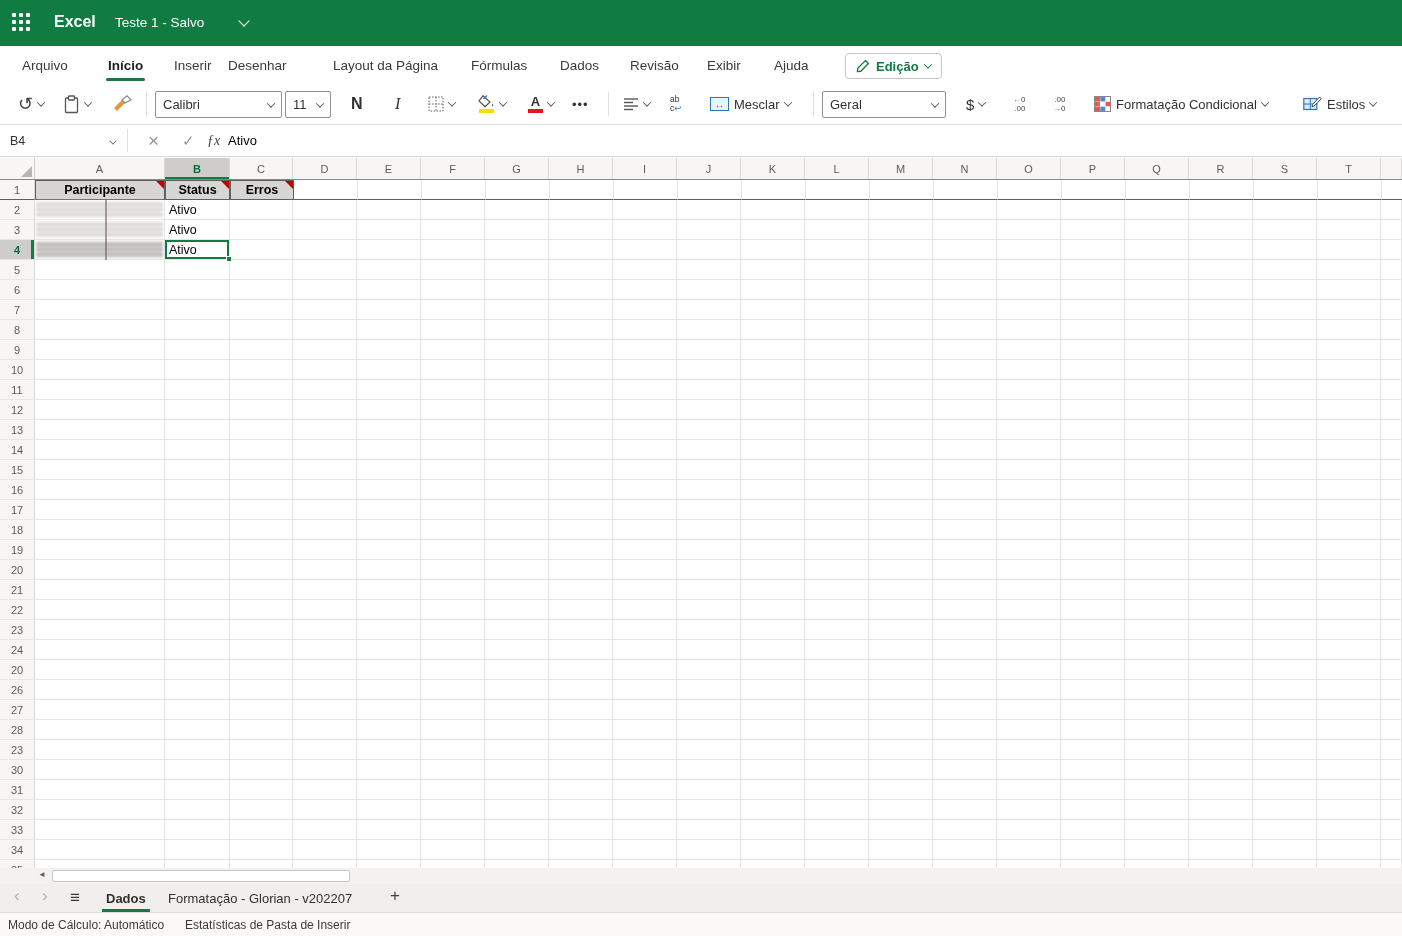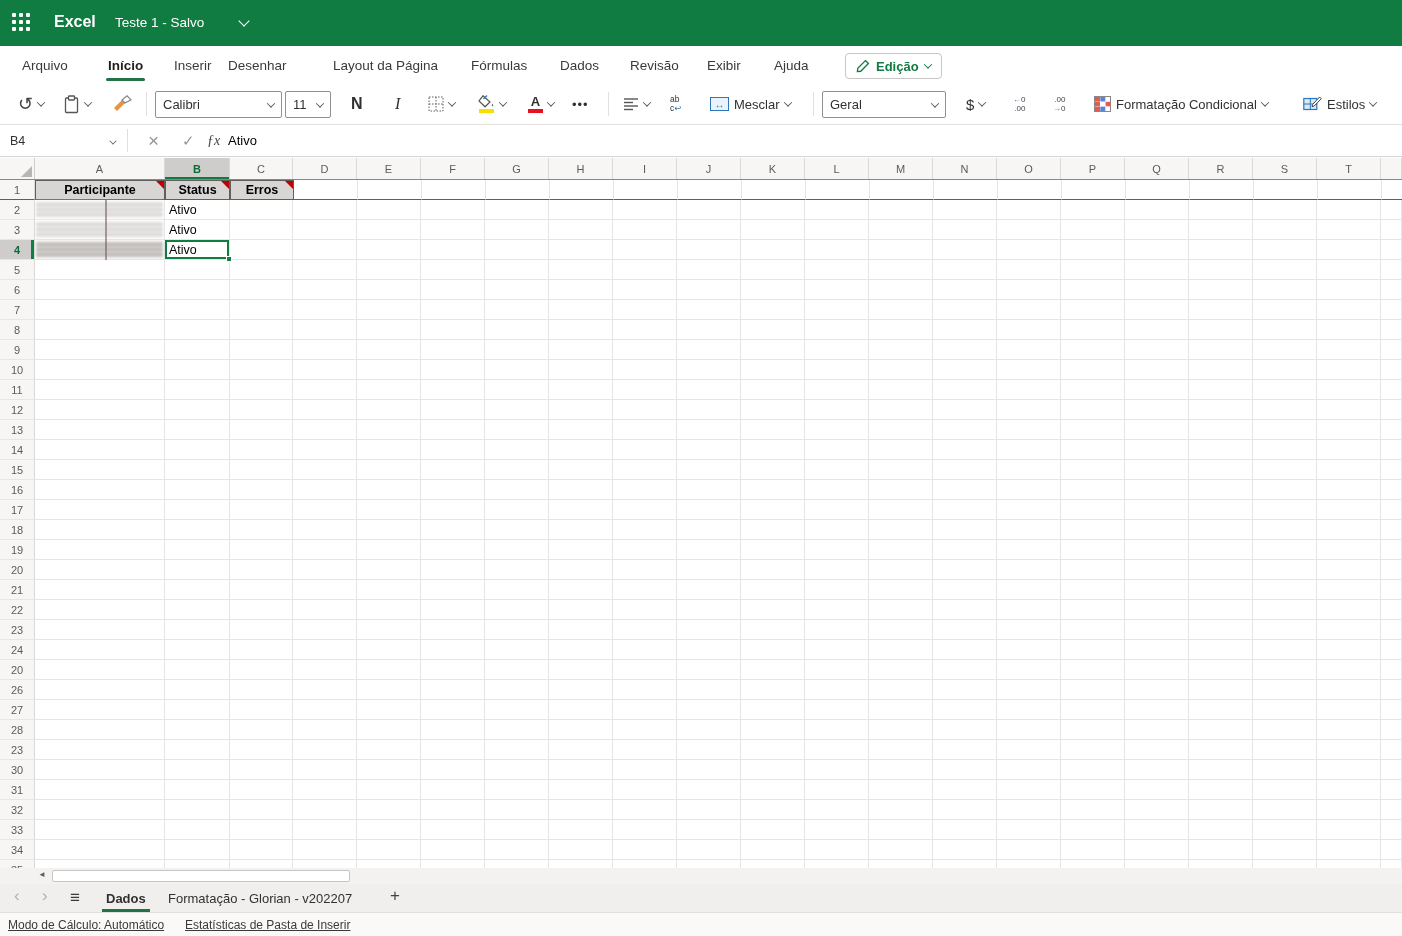--- a/index.html
+++ b/index.html
@@ -119,21 +119,21 @@
   .sheetlist { position:absolute; left:70px; top:4px; font-size:17px; color:#3b3a39; cursor:pointer; }
   .stab { position:absolute; top:0; height:28px; display:flex; align-items:center;
     padding:0 10px; font-size:13px; color:#323130; cursor:pointer; }
   .stab.active { font-weight:bold; }
   .stab.active::after { content:""; position:absolute; left:6px; right:6px; bottom:0;
     height:3px; background:#217346; }
   .addsheet { position:absolute; left:390px; top:2px; font-size:17px; color:#444; cursor:pointer; }
   .statusbar { position:absolute; top:912px; left:0; width:100%; height:24px; background:#faf9f8;
     border-top:1px solid #e1dfdd; }
   .sitem { position:absolute; top:0; height:23px; display:flex; align-items:center;
-    font-size:12px; color:#3b3a39; cursor:pointer;text-decoration:underline; }
+    font-size:12px; color:#3b3a39; cursor:pointer; }
 </style>
 </head>
 <body>
 
 <div class="stage">
 
   <div class="topbar">
     <div class="waffle">
       <i></i>
         <i></i>

